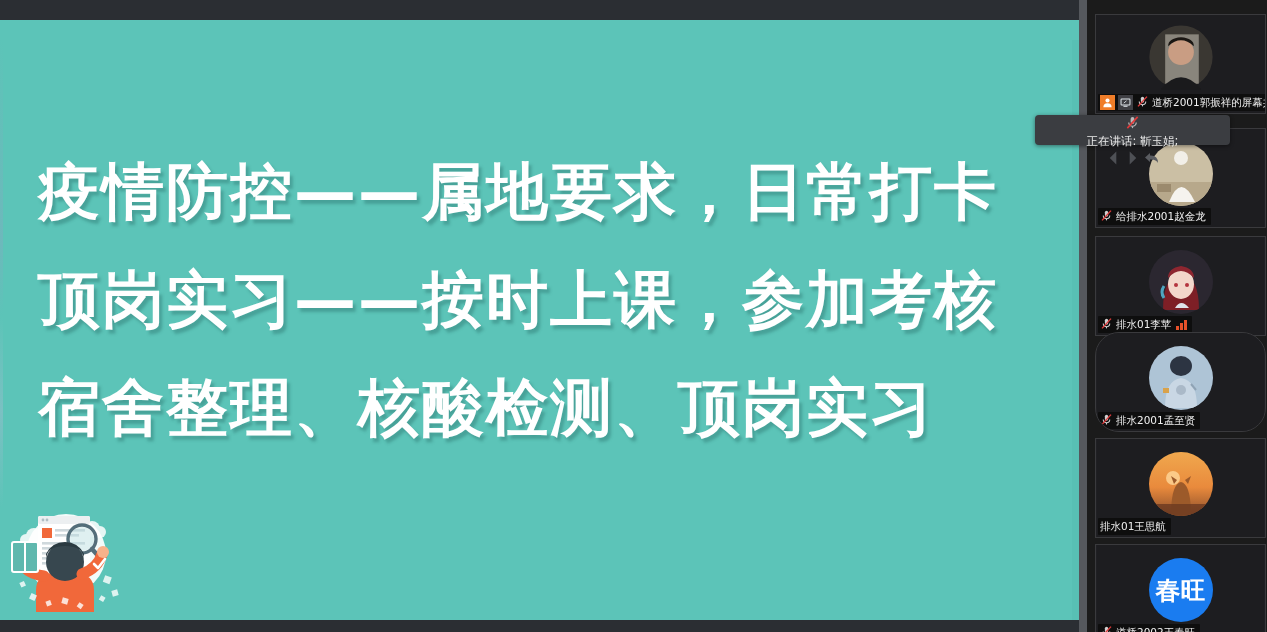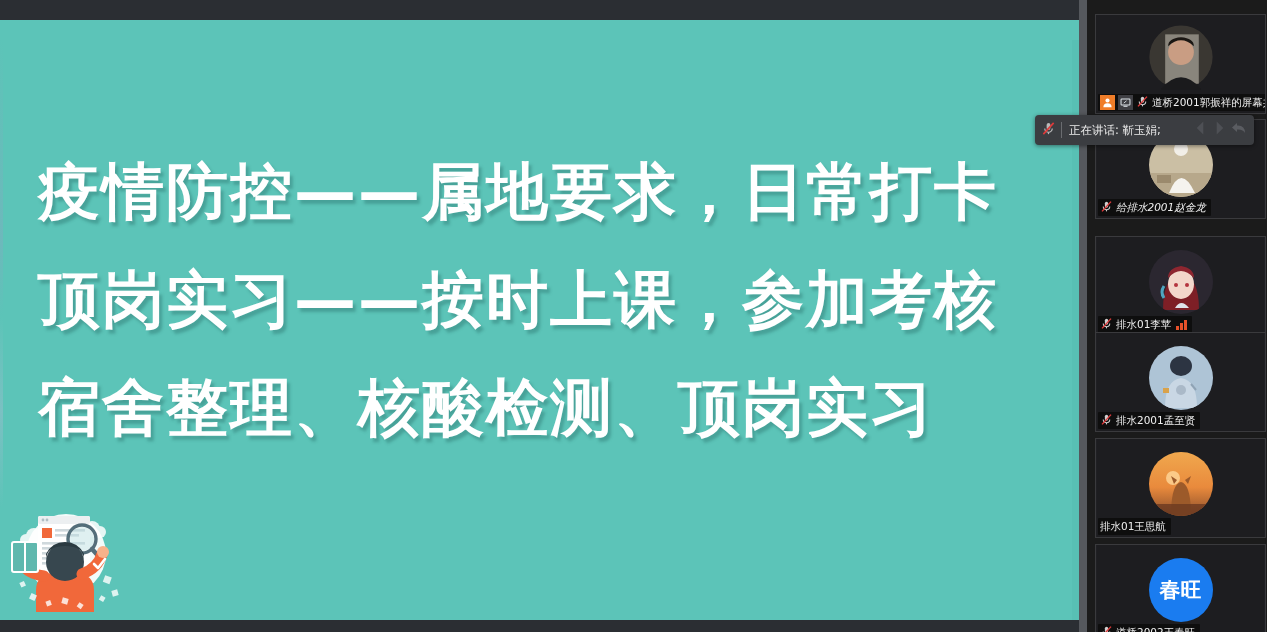--- a/index.html
+++ b/index.html
@@ -124,21 +124,21 @@
     top: 46%;
     transform: translate(-50%,-50%);
     width: 64px;
     height: 64px;
     border-radius: 50%;
     overflow: hidden;
   }
   .avatar-initials {
     background: #1a7cf0;
     color: #fff;
-    font-size: 21px;
+    font-size: 25px;
     font-weight: 700;
     display: flex;
     align-items: center;
     justify-content: center;
     letter-spacing: 0px;
     font-family: "DejaVu Sans", sans-serif;
   }
 
   
   .name-strip {
@@ -173,30 +173,31 @@
   .badge-share  { background: #3f3f44; }
   .mic-muted { margin-right: 3px; }
   .sigbars { margin-left: 5px; display:flex; align-items:flex-end; gap:1.5px; height:11px; }
   .sigbars i { display:block; width:2.5px; background:#e8512a; }
 
   
   #speaking-bar {
     position: absolute;
     left: 1035px;
     top: 115px;
-    width: 219px;
+    width: 195px;
     height: 30px;
     background: #3b3d41;
     border-radius: 4px;
     display: flex;
     align-items: center;
     padding: 0 6px;
     box-sizing: border-box;
     z-index: 30;
     box-shadow: 0 1px 4px rgba(0,0,0,.45);
+    flex-direction: column;
   }
   #speaking-bar .divider {
     width: 1px;
     height: 16px;
     background: #6a6c70;
     margin: 0 7px 0 5px;
   }
   #speaking-text {
     color: #eaeaea;
     font-size: 11.5px;
@@ -318,21 +319,21 @@
                 <rect x="6" y="2" width="4" height="7.5" rx="2" fill="#cfcfcf"></rect>
                 <path d="M4 8 a4 4 0 0 0 8 0" stroke="#cfcfcf" stroke-width="1.3" fill="none"></path>
                 <path d="M8 12 v2" stroke="#cfcfcf" stroke-width="1.3"></path>
                 <path d="M2.5 14 L13.5 2" stroke="#e03a3a" stroke-width="1.7"></path>
               </svg>
           </span>
           <span class="name-text">道桥2001郭振祥的屏幕共享</span>
         </div>
       </div>
 
-      <div class="tile" style="top:119px;font-style:italic;">
+      <div class="tile" style="top:128px;">
         <svg class="tile-media" viewBox="0 0 171 100">
             <rect width="171" height="100" fill="#1d1d20"></rect>
           </svg>
         <div class="avatar">
           <svg width="64" height="64" viewBox="0 0 64 64">
               <rect width="64" height="64" fill="#cbbfa4"></rect>
               <rect y="40" width="64" height="24" fill="#b7a88b"></rect>
               <ellipse cx="32" cy="16" rx="7" ry="7" fill="#f2efe8"></ellipse>
               <path d="M20 60 Q32 30 46 60 Z" fill="#f5f3ee"></path>
               <rect x="8" y="42" width="14" height="8" fill="#9b8a6d"></rect>
@@ -378,21 +379,21 @@
           </span>
           <span class="name-text">排水01李苹</span>
           <span class="sigbars">
             <i style="height:4px"></i>
               <i style="height:7px"></i>
               <i style="height:10px"></i>
           </span>
         </div>
       </div>
 
-      <div class="tile" style="top:332px;">
+      <div class="tile" style="top:332px;border-radius:24px;">
         <svg class="tile-media" viewBox="0 0 171 100">
             <rect width="171" height="100" fill="#1d1d20"></rect>
           </svg>
         <div class="avatar">
           <svg width="64" height="64" viewBox="0 0 64 64">
               <rect width="64" height="64" fill="#aec4d6"></rect>
               <ellipse cx="32" cy="20" rx="11" ry="10" fill="#2c3442"></ellipse>
               <path d="M16 62 Q16 34 32 32 Q48 34 48 62 Z" fill="#c9d7e4"></path>
               <circle cx="32" cy="44" r="5" fill="#aab9c8"></circle>
               <rect x="14" y="42" width="6" height="5" fill="#d9a24a"></rect>

